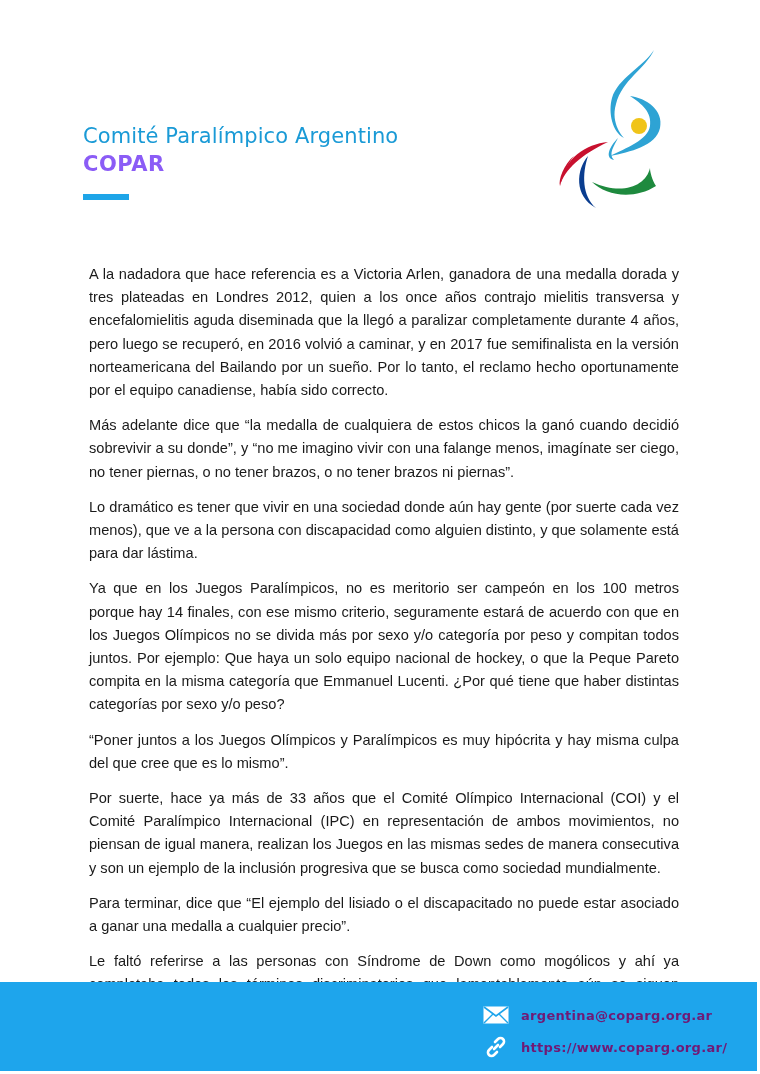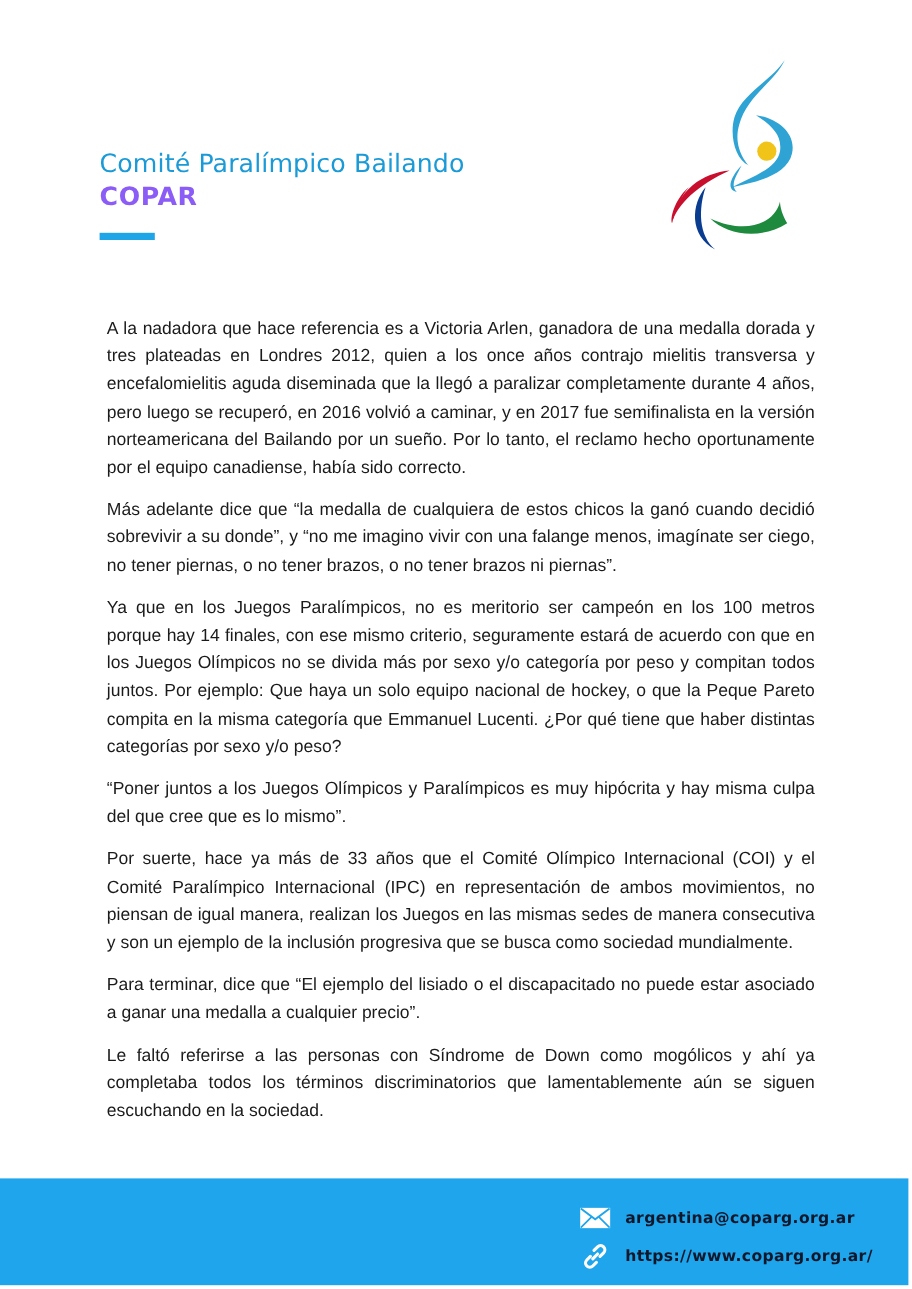--- a/index.html
+++ b/index.html
@@ -34,28 +34,28 @@
 
     .footer {
       position: absolute; left: 0; top: 982px; width: 757px; height: 89px; background: #1ea5ec;
     }
     .contact { position: absolute; left: 482px; display: flex; align-items: center; }
     .contact-email { top: 22px; }
     .contact-web { top: 54px; text-align: right; }
     .contact .icon { width: 28px; height: 22px; margin-right: 11px; display: flex; align-items: center; justify-content: center; }
     .contact .label {
       font-family: "DejaVu Sans", sans-serif; font-weight: bold;
-      font-size: 13px; color: #0f172a; letter-spacing: 0.3px; white-space: nowrap;
+      font-size: 13px; color: #701a75; letter-spacing: 0.3px; white-space: nowrap;
     }
   </style>
 </head>
 <body>
 
 <div class="header">
-  <div class="org-name">Comité Paralímpico Bailando</div>
+  <div class="org-name">Comité Paralímpico Argentino</div>
   <div class="org-acronym">COPAR</div>
   <div class="accent-bar"></div>
 
   <div class="logo">
     <svg width="120" height="166" viewBox="0 0 120 166" xmlns="http://www.w3.org/2000/svg">
 
       <path d="M102 4 C 94 22, 70 34, 64 58 C 58 78, 72 92, 72 92 C 60 86, 56 66, 60 52 C 66 32, 90 22, 102 4 Z" fill="#2ea3d4"></path>
       <path d="M78 50 C 94 52, 112 64, 108 82 C 104 100, 78 106, 58 110 C 74 102, 96 94, 98 80 C 100 66, 90 58, 78 50 Z" fill="#2ea3d4"></path>
       <path d="M66 92 C 58 100, 52 112, 62 114 C 56 108, 62 100, 66 92 Z" fill="#2ea3d4"></path>
 
@@ -67,20 +67,21 @@
       <path d="M36 110 C 24 124, 22 150, 44 162 C 30 150, 30 128, 36 110 Z" fill="#0a3d8f"></path>
 
       <path d="M40 136 C 54 150, 82 154, 104 140 C 100 134, 98 126, 98 122 C 94 140, 70 150, 40 136 Z" fill="#1e8a3e"></path>
     </svg>
   </div>
 </div>
 
 <div class="body-text">
   <p>A la nadadora que hace referencia es a Victoria Arlen, ganadora de una medalla dorada y tres plateadas en Londres 2012, quien a los once años contrajo mielitis transversa y encefalomielitis aguda diseminada que la llegó a paralizar completamente durante 4 años, pero luego se recuperó, en 2016 volvió a caminar, y en 2017 fue semifinalista en la versión norteamericana del Bailando por un sueño. Por lo tanto, el reclamo hecho oportunamente por el equipo canadiense, había sido correcto.</p>
   <p>Más adelante dice que “la medalla de cualquiera de estos chicos la ganó cuando decidió sobrevivir a su donde”, y “no me imagino vivir con una falange menos, imagínate ser ciego, no tener piernas, o no tener brazos, o no tener brazos ni piernas”.</p>
+  <p>Lo dramático es tener que vivir en una sociedad donde aún hay gente (por suerte cada vez menos), que ve a la persona con discapacidad como alguien distinto, y que solamente está para dar lástima.</p>
   <p>Ya que en los Juegos Paralímpicos, no es meritorio ser campeón en los 100 metros porque hay 14 finales, con ese mismo criterio, seguramente estará de acuerdo con que en los Juegos Olímpicos no se divida más por sexo y/o categoría por peso y compitan todos juntos. Por ejemplo: Que haya un solo equipo nacional de hockey, o que la Peque Pareto compita en la misma categoría que Emmanuel Lucenti. ¿Por qué tiene que haber distintas categorías por sexo y/o peso?</p>
   <p>“Poner juntos a los Juegos Olímpicos y Paralímpicos es muy hipócrita y hay misma culpa del que cree que es lo mismo”.</p>
   <p>Por suerte, hace ya más de 33 años que el Comité Olímpico Internacional (COI) y el Comité Paralímpico Internacional (IPC) en representación de ambos movimientos, no piensan de igual manera, realizan los Juegos en las mismas sedes de manera consecutiva y son un ejemplo de la inclusión progresiva que se busca como sociedad mundialmente.</p>
   <p>Para terminar, dice que “El ejemplo del lisiado o el discapacitado no puede estar asociado a ganar una medalla a cualquier precio”.</p>
   <p>Le faltó referirse a las personas con Síndrome de Down como mogólicos y ahí ya completaba todos los términos discriminatorios que lamentablemente aún se siguen escuchando en la sociedad.</p>
 </div>
 
 <div class="footer">
   <div class="contact contact-email">
     <span class="icon">

